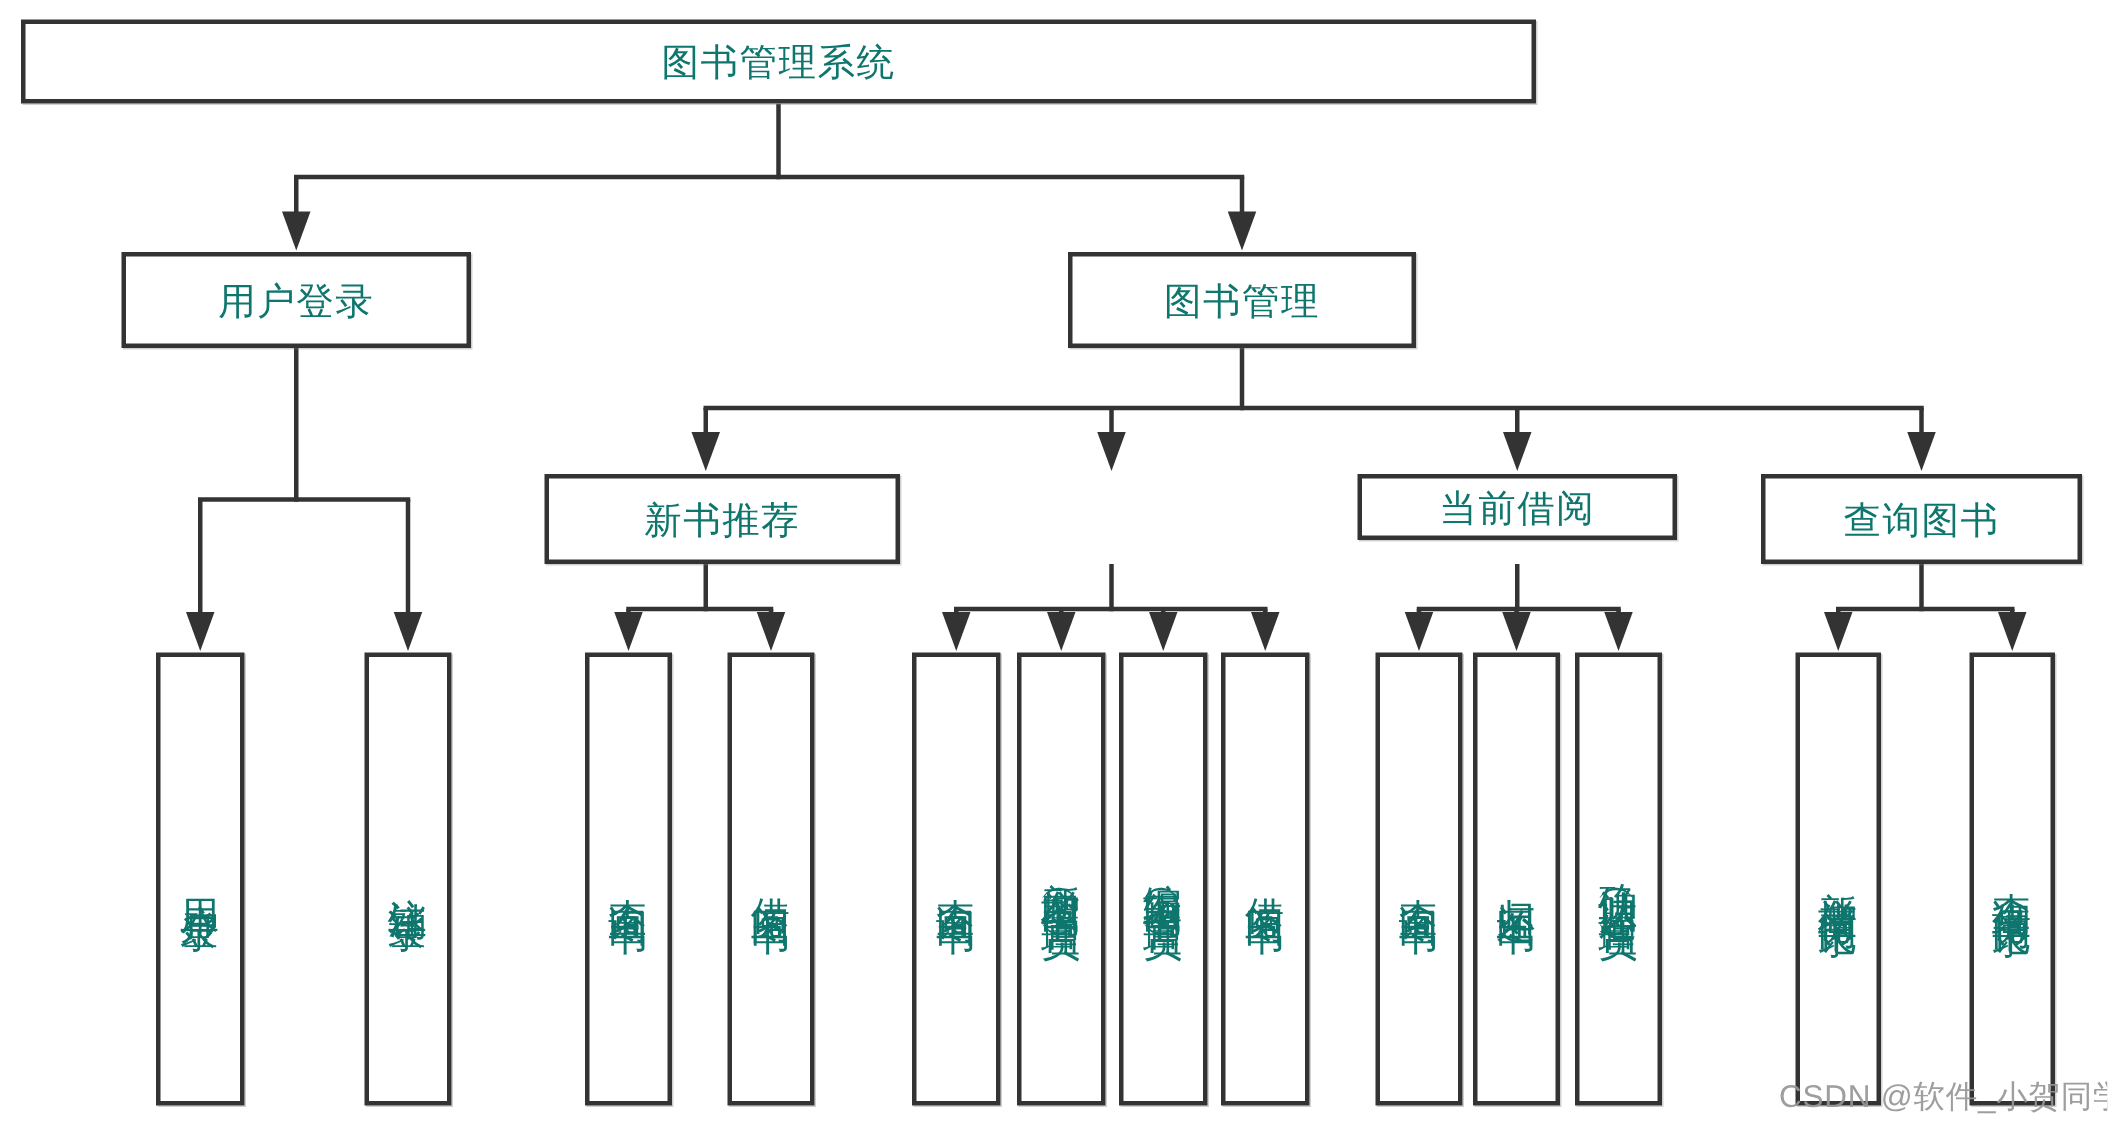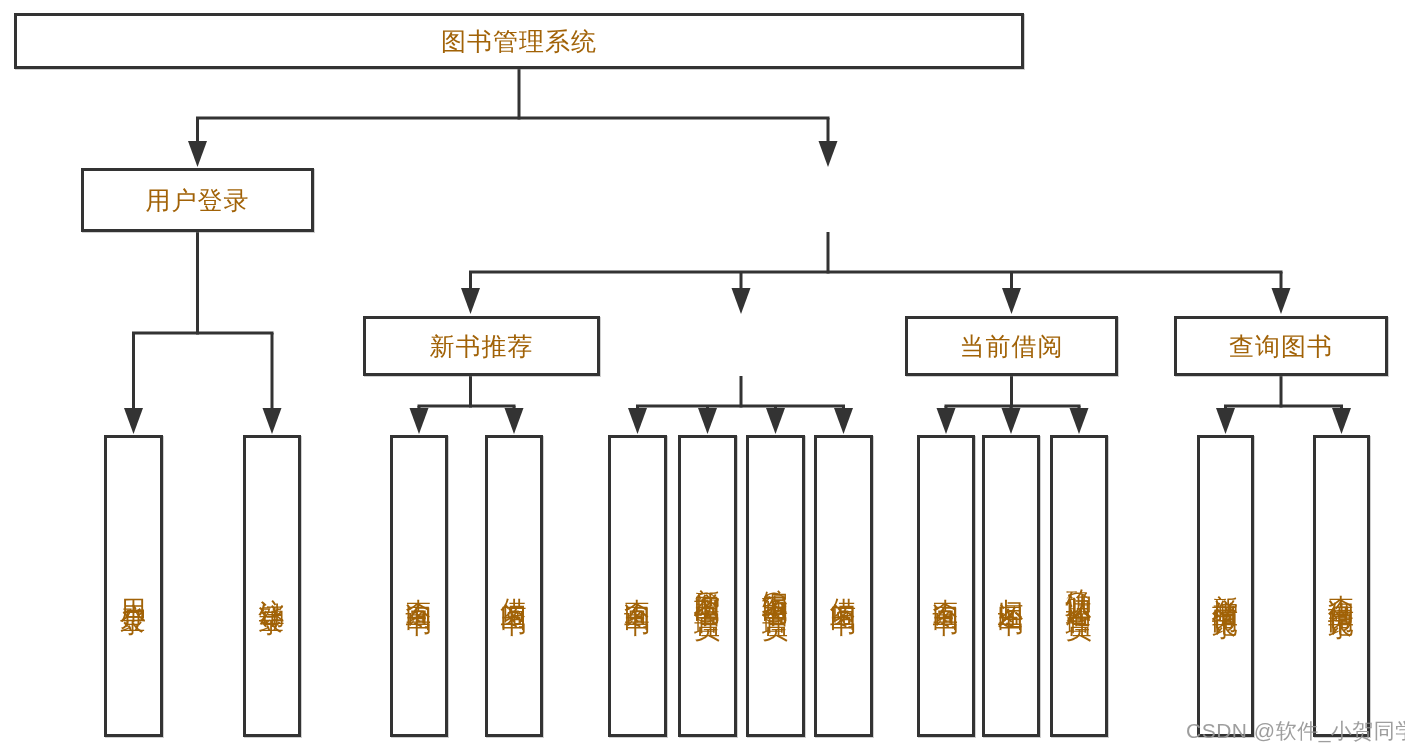--- a/index.html
+++ b/index.html
@@ -19,21 +19,21 @@
     position: absolute;
     left: 0;
     top: 0;
     z-index: 1;
   }
   .node {
     position: absolute;
     box-sizing: border-box;
     background: #ffffff;
     border: 3px solid #333333;
-    color: #a16207;
+    color: #0f766e;
     display: flex;
     align-items: center;
     justify-content: center;
     text-align: center;
     z-index: 2;
     box-shadow: 1px 1px 0 rgba(120,120,120,0.35);
   }
   .node.h {
     font-size: 25px;
     letter-spacing: 1px;
@@ -127,23 +127,24 @@
       <polygon points="1001.5,408 1020.5,408 1011,434"></polygon>
       <polygon points="1069.5,408 1088.5,408 1079,434"></polygon>
       <polygon points="1216,408 1235,408 1225.5,434"></polygon>
       <polygon points="1332,408 1351,408 1341.5,434"></polygon>
     </g>
   </svg>
 
   <div class="node h" style="left:14px; top:13px; width:1010px; height:56px;">图书管理系统</div>
 
   <div class="node h" style="left:81px; top:168px; width:233px; height:64px;">用户登录</div>
+  <div class="node h" style="left:712px; top:168px; width:232px; height:64px;">图书管理</div>
 
   <div class="node h" style="left:363px; top:316px; width:237px; height:60px;">新书推荐</div>
-  <div class="node h" style="left:905px; top:316px; width:213px; height:60px;">当前借阅</div>
+  <div class="node h" style="left:905px; top:316px; width:213px; height:44px;">当前借阅</div>
   <div class="node h" style="left:1174px; top:316px; width:214px; height:60px;">查询图书</div>
 
   <div class="node leaf" style="left:104px; top:435px; width:59px; height:302px;">用户登录</div>
   <div class="node leaf" style="left:243px; top:435px; width:58px; height:302px;">注销登录</div>
 
   <div class="node leaf" style="left:390px; top:435px; width:58px; height:302px;">查询图书</div>
   <div class="node leaf" style="left:485px; top:435px; width:58px; height:302px;">借阅图书</div>
 
   <div class="node leaf" style="left:608px; top:435px; width:59px; height:302px;">查询图书</div>
   <div class="node leaf" style="left:678px; top:435px; width:59px; height:302px;">新增图书（管理员）</div>

